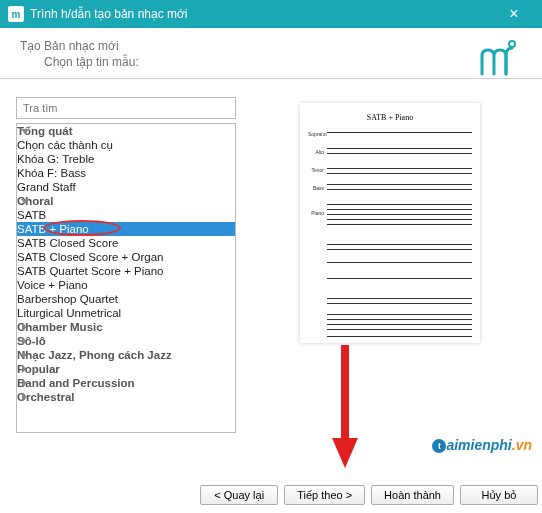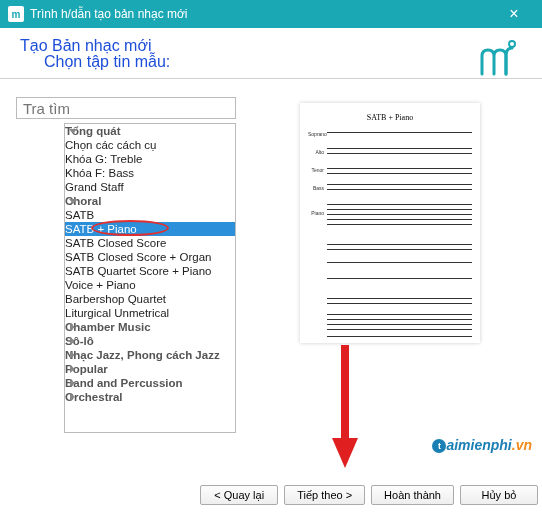--- a/index.html
+++ b/index.html
@@ -4,31 +4,31 @@
 <style>
 * { box-sizing: border-box; margin: 0; padding: 0; font-family: Arial, sans-serif; }
 body { width: 542px; height: 513px; background: #fff; position: relative; overflow: hidden; }
 
 .titlebar { height: 28px; background: #1ba8b5; display: flex; align-items: center; padding: 0 8px; color: #fff; font-size: 12px; }
 .titlebar .icon { width: 16px; height: 16px; margin-right: 6px; background: #fff; color: #1ba8b5; border-radius: 2px; display: flex; align-items: center; justify-content: center; font-size: 10px; font-weight: bold; }
 .titlebar .title { flex: 1; }
 .titlebar .close { width: 40px; text-align: center; font-size: 16px; cursor: pointer; }
 
 .header { padding: 10px 20px 8px 20px; display: flex; align-items: center; border-bottom: 1px solid #d0d0d0; position: relative; }
-.header-text { font-size: 16px; color: #1d4ed8; line-height: 16px; }
+.header-text { font-size: 12px; color: #737373; line-height: 16px; }
 .header-text .h1 { display: block; }
 .header-text .h2 { display: block; padding-left: 24px; }
 .logo { position: absolute; right: 20px; top: 10px; }
 .logo svg { width: 44px; height: 40px; }
 
 .content { display: flex; padding: 18px 16px 0 16px; gap: 18px; }
 
 .left-panel { width: 220px; }
-.search-box { width: 100%; border: 1px solid #bbb; padding: 3px 6px; font-size: 15px; color: #888; height: 22px; }
-.tree { border: 1px solid #bbb; margin-top: 4px; height: 310px; overflow-y: auto; background: #fff; font-size: 11.5px; margin-left: 48px; }
+.search-box { width: 100%; border: 1px solid #bbb; padding: 3px 6px; font-size: 11px; color: #888; height: 22px; }
+.tree { border: 1px solid #bbb; margin-top: 4px; height: 310px; overflow-y: auto; background: #fff; font-size: 11.5px; }
 .tree ul { list-style: none; }
 .tree li { padding: 1px 0; white-space: nowrap; }
 .cat { color: #555; font-weight: bold; padding-left: 14px; cursor: pointer; position: relative; }
 .cat::before { content: ''; position: absolute; left: 4px; top: 5px; width: 0; height: 0; }
 .cat.expanded::before { border-left: 4px solid transparent; border-right: 4px solid transparent; border-top: 5px solid #888; }
 .cat.collapsed::before { border-top: 4px solid transparent; border-bottom: 4px solid transparent; border-left: 5px solid #888; top: 3px; left: 5px; }
 .item { color: #222; padding-left: 34px; cursor: pointer; }
 .item.selected { background: #2b8fd9; color: #fff; position: relative; }
 .ring { position: absolute; left: 26px; top: -2px; width: 78px; height: 16px; border: 2px solid #e03030; border-radius: 50%; pointer-events: none; }
 
@@ -75,21 +75,21 @@
     </svg>
   </div>
 </div>
 
 <div class="content">
   <div class="left-panel">
     <input class="search-box" placeholder="Tra tìm" style="">
     <div class="tree">
       <ul>
         <li class="cat expanded">Tổng quát</li>
-        <li class="item">Chọn các cách cụ</li>
+        <li class="item">Chọn các thành cụ</li>
         <li class="item">Khóa G: Treble</li>
         <li class="item">Khóa F: Bass</li>
         <li class="item">Grand Staff</li>
         <li class="cat expanded">Choral</li>
         <li class="item">SATB</li>
         <li class="item selected"><span>SATB + Piano</span><span class="ring"></span></li>
         <li class="item">SATB Closed Score</li>
         <li class="item">SATB Closed Score + Organ</li>
         <li class="item">SATB Quartet Score + Piano</li>
         <li class="item">Voice + Piano</li>

